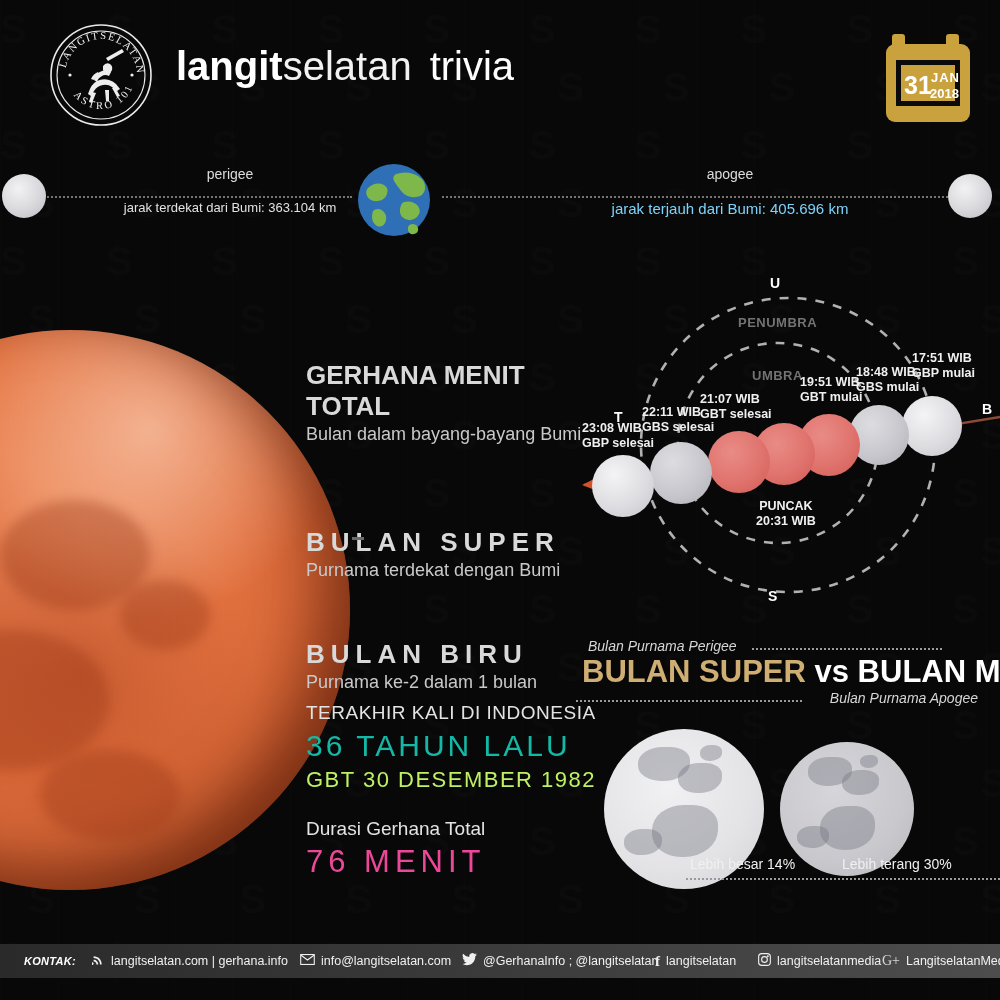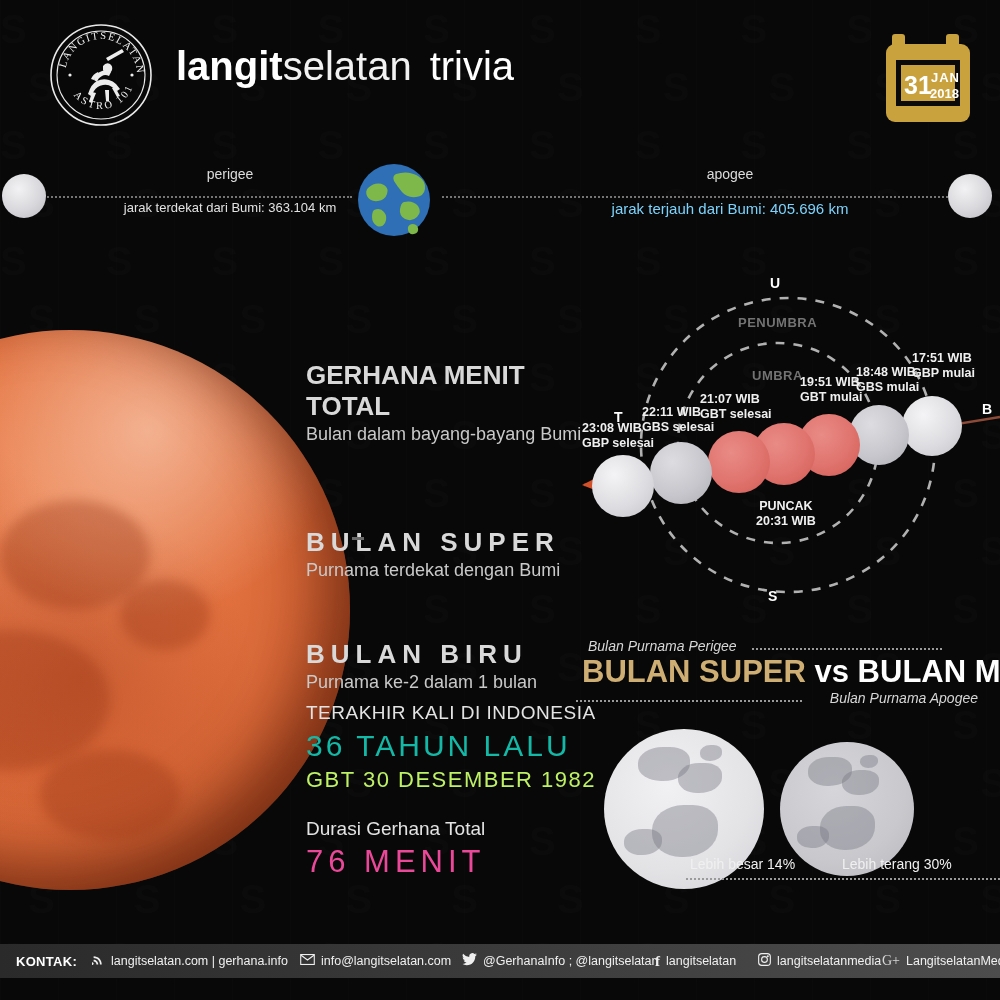--- a/index.html
+++ b/index.html
@@ -201,23 +201,23 @@
     border-top:2px dotted #9a9a9a;
   }
 
   
   #footer {
     position:absolute; left:0; bottom:22px; width:1000px; height:34px;
     background:linear-gradient(90deg,#2a2a2a 0%, #3d3d3d 55%, #4d4d4d 100%);
     display:flex; align-items:center;
   }
   #kontak-label {
-    position:absolute; left:16px; top:0; height:34px;
+    position:absolute; left:24px; top:0; height:34px;
     display:flex; align-items:center;
-    font-size:13px; font-weight:bold; color:#ffffff; letter-spacing:.3px;
+    font-size:11px; font-weight:bold; color:#ffffff; letter-spacing:.3px;font-style:italic;
   }
   .foot-item {
     position:absolute; top:0; height:34px;
     display:flex; align-items:center; gap:6px;
     font-size:12.5px; color:#f0f0f0; white-space:nowrap;
   }
   .foot-ico { display:inline-block; line-height:1; }
 </style>
 </head>
 <body>

